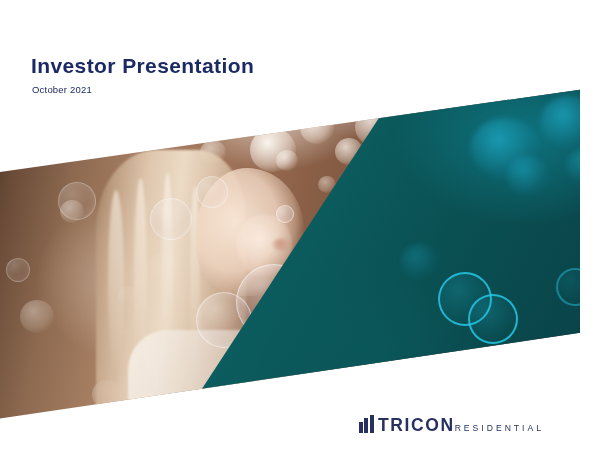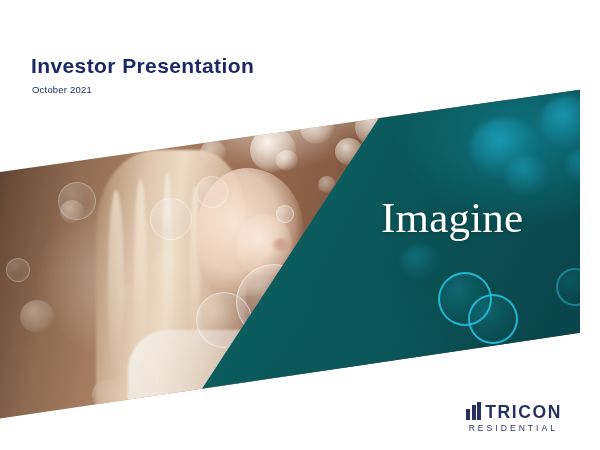--- a/index.html
+++ b/index.html
@@ -247,21 +247,21 @@
     text-shadow: 0 1px 4px rgba(0,0,0,0.22);
   }
 
   
   #logo {
     position: absolute;
     right: 18px;
     bottom: 17px;
     z-index: 40;
     display: flex;
-    flex-direction: column;
+    flex-direction: row;
     align-items: flex-end;
   }
   #logo-top {
     display: flex;
     align-items: flex-end;
     gap: 4px;
   }
   #logo-bars {
     display: flex;
     align-items: flex-end;
@@ -287,21 +287,21 @@
     top: 1px;
   }
   #logo-sub {
     font-family: "Liberation Sans", sans-serif;
     font-size: 8.6px;
     font-weight: normal;
     letter-spacing: 3.0px;
     color: #27315f;
     line-height: 1;
     margin-top: 4px;
-    margin-right: 4px;
+    margin-right: 18px;
   }
 </style>
 </head>
 <body>
 
 <div id="slide">
 
   <div id="title-block">
     <h1 id="page-title">Investor Presentation</h1>
     <div id="page-subtitle">October 2021</div>
@@ -355,21 +355,20 @@
       <div class="cyan-blob" style="left:506px; top:156px; width:44px; height:40px; opacity:.7;"></div>
       <div class="cyan-blob" style="left:566px; top:148px; width:40px; height:36px; opacity:.6;"></div>
       <div class="cyan-bubble" style="left:438px; top:272px; width:50px; height:50px;"></div>
       <div class="cyan-bubble" style="left:468px; top:294px; width:46px; height:46px;"></div>
       <div class="cyan-bubble" style="left:556px; top:268px; width:34px; height:34px; opacity:.55;"></div>
       <div class="cyan-blob" style="left:400px; top:244px; width:40px; height:36px; opacity:.45;"></div>
     </div>
 
   </div>
 
-  <div id="imagine">Imagine</div>
 
   <div id="logo">
     <div id="logo-top">
       <span id="logo-bars">
         <i class="b1"></i>
           <i class="b2"></i>
           <i class="b3"></i>
       </span>
       <span id="logo-wordmark">TRICON</span>
     </div>

